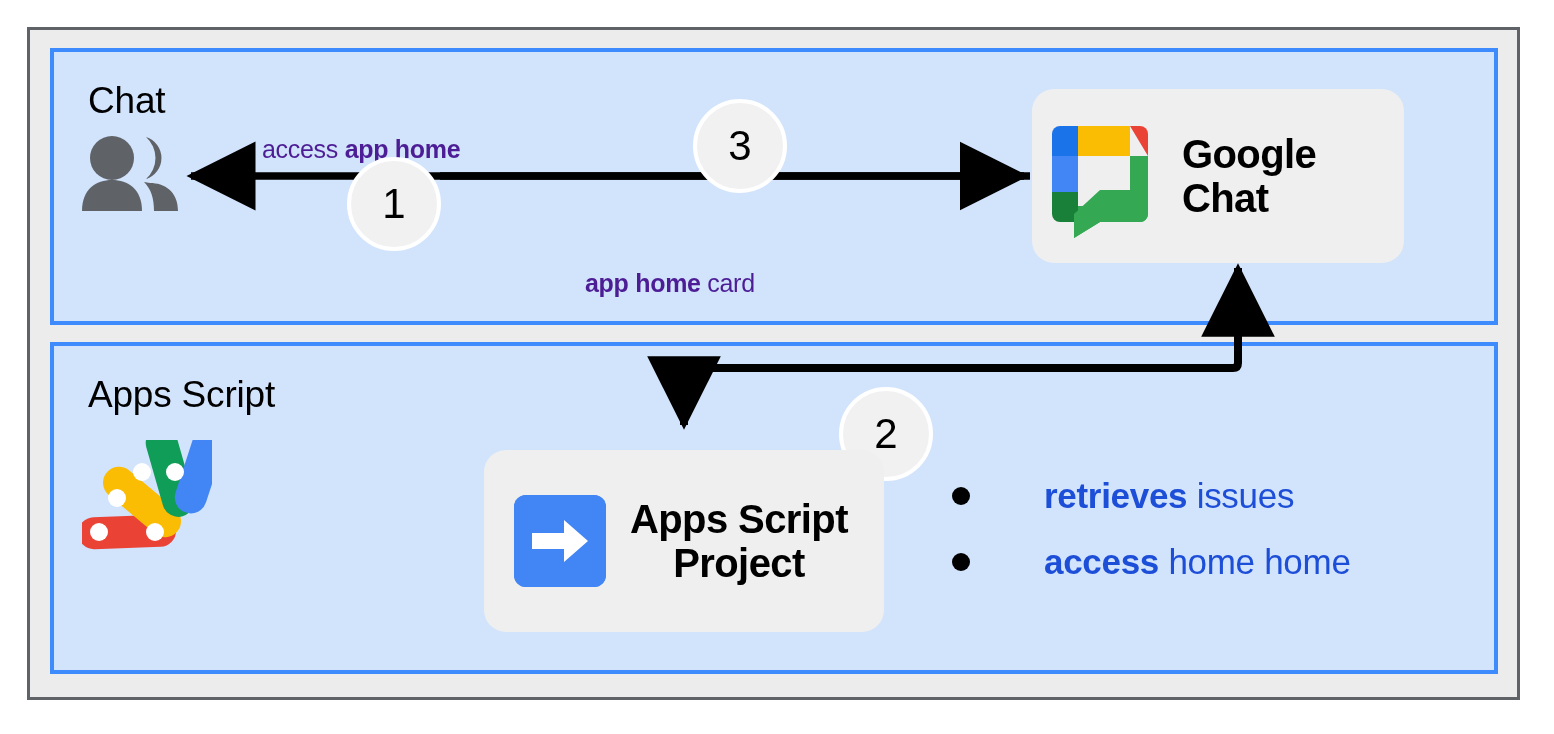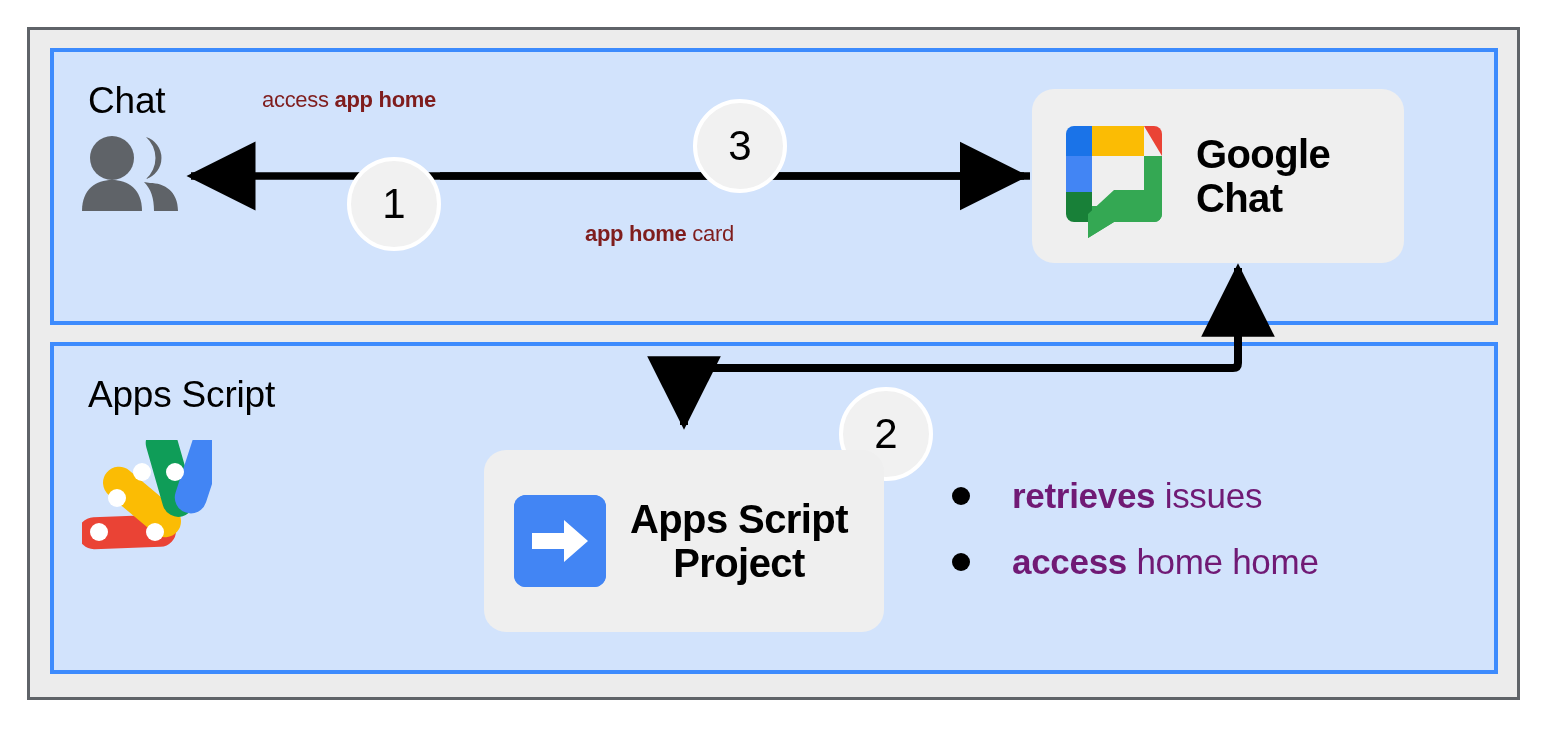--- a/index.html
+++ b/index.html
@@ -68,21 +68,21 @@
     border-radius: 22px;
     display: flex;
     align-items: center;
     box-sizing: border-box;
   }
   .card-chat {
     left: 1032px;
     top: 89px;
     width: 372px;
     height: 174px;
-    padding-left: 20px;
+    padding-left: 6px;
     gap: 20px;
   }
   .card-project {
     left: 484px;
     top: 450px;
     width: 400px;
     height: 182px;
     padding-left: 30px;
     gap: 24px;
   }
@@ -159,24 +159,25 @@
     font-weight: 400;
     color: #000000;
   }
   .badge-1 { left: 347px; top: 157px; }
   .badge-3 { left: 693px; top: 99px; }
   .badge-2 { left: 839px; top: 387px; }
 
   
   .edge-caption {
     position: absolute;
-    font-size: 22px;
-    color: #7f1d1d;
+    font-size: 25px;
+    color: #4c1d95;
     white-space: nowrap;
     letter-spacing: -0.3px;
+    margin-top: 48px;
   }
   .caption-access { left: 262px; top: 87px; }
   .caption-card   { left: 585px; top: 221px; }
   .b { font-weight: 700; }
   .n { font-weight: 400; }
 
   
   .bullets {
     position: absolute;
     left: 952px;
@@ -192,23 +193,24 @@
   }
   .bullet-dot {
     width: 18px;
     height: 18px;
     border-radius: 50%;
     background: #000000;
     flex: 0 0 18px;
   }
   .bullet-text {
     font-size: 35px;
-    color: #701a75;
+    color: #1d4ed8;
     white-space: nowrap;
     letter-spacing: -0.3px;
+    margin-left: 32px;
   }
 </style>
 </head>
 <body>
 
 <div id="stage">
 
   <div class="outer-frame"></div>
 
   <div class="panel panel-users"></div>

